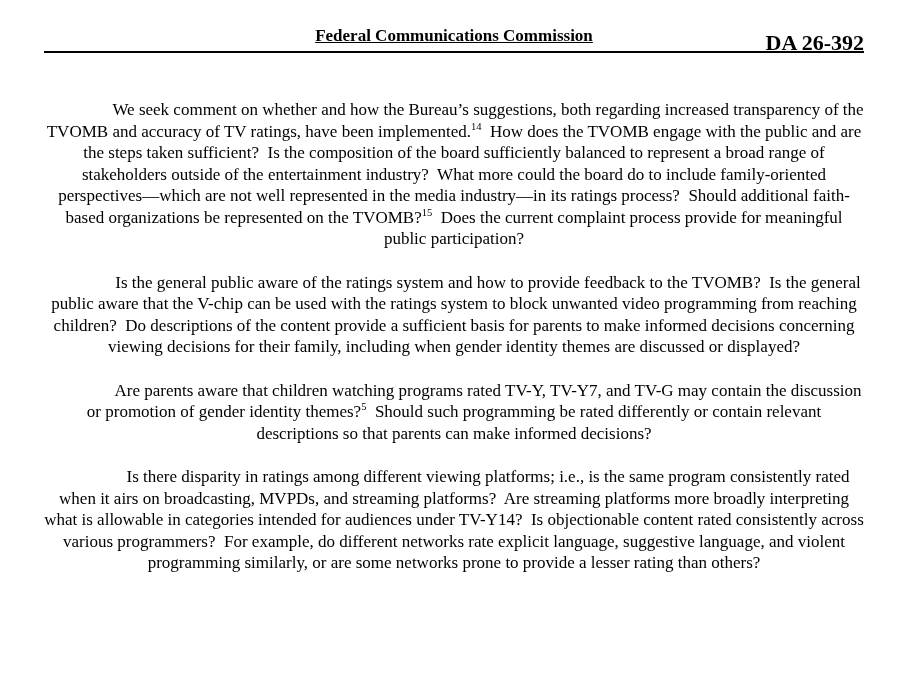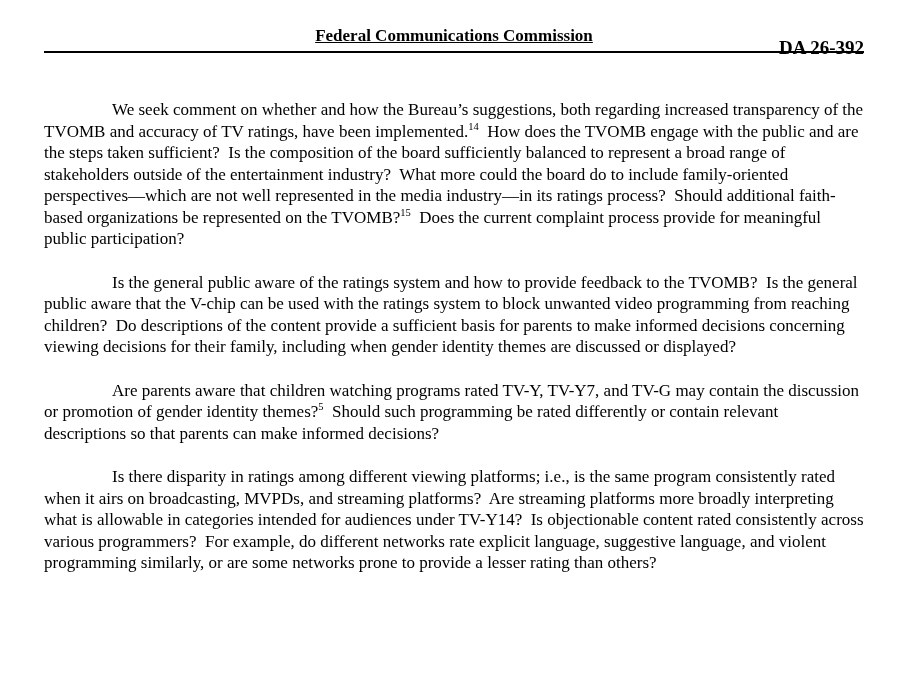--- a/index.html
+++ b/index.html
@@ -29,38 +29,38 @@
     width: 100%;
     text-align: center;
     font-size: 17px;
     font-weight: bold;
     text-decoration: underline;
     white-space: nowrap;
   }
   .doc-number {
     position: absolute;
     right: 0;
-    top: 11px;
-    font-size: 19px;
+    top: 4px;
+    font-size: 22px;
     font-weight: bold;
     white-space: nowrap;
   }
   .header-rule {
     margin-top: 4px;
     border-top: 2px solid #000000;
     height: 0;
   }
   .doc-body {
     margin-top: 46px;
     font-size: 17px;
     line-height: 21.5px;
   }
   .para {
     text-indent: 68px;
-    text-align: left;
+    text-align: center;
     white-space: pre-wrap;
     margin-bottom: 22px;
   }
   .para sup {
     font-size: 0.62em;
     line-height: 0;
     vertical-align: super;
   }
 </style>
 </head>

